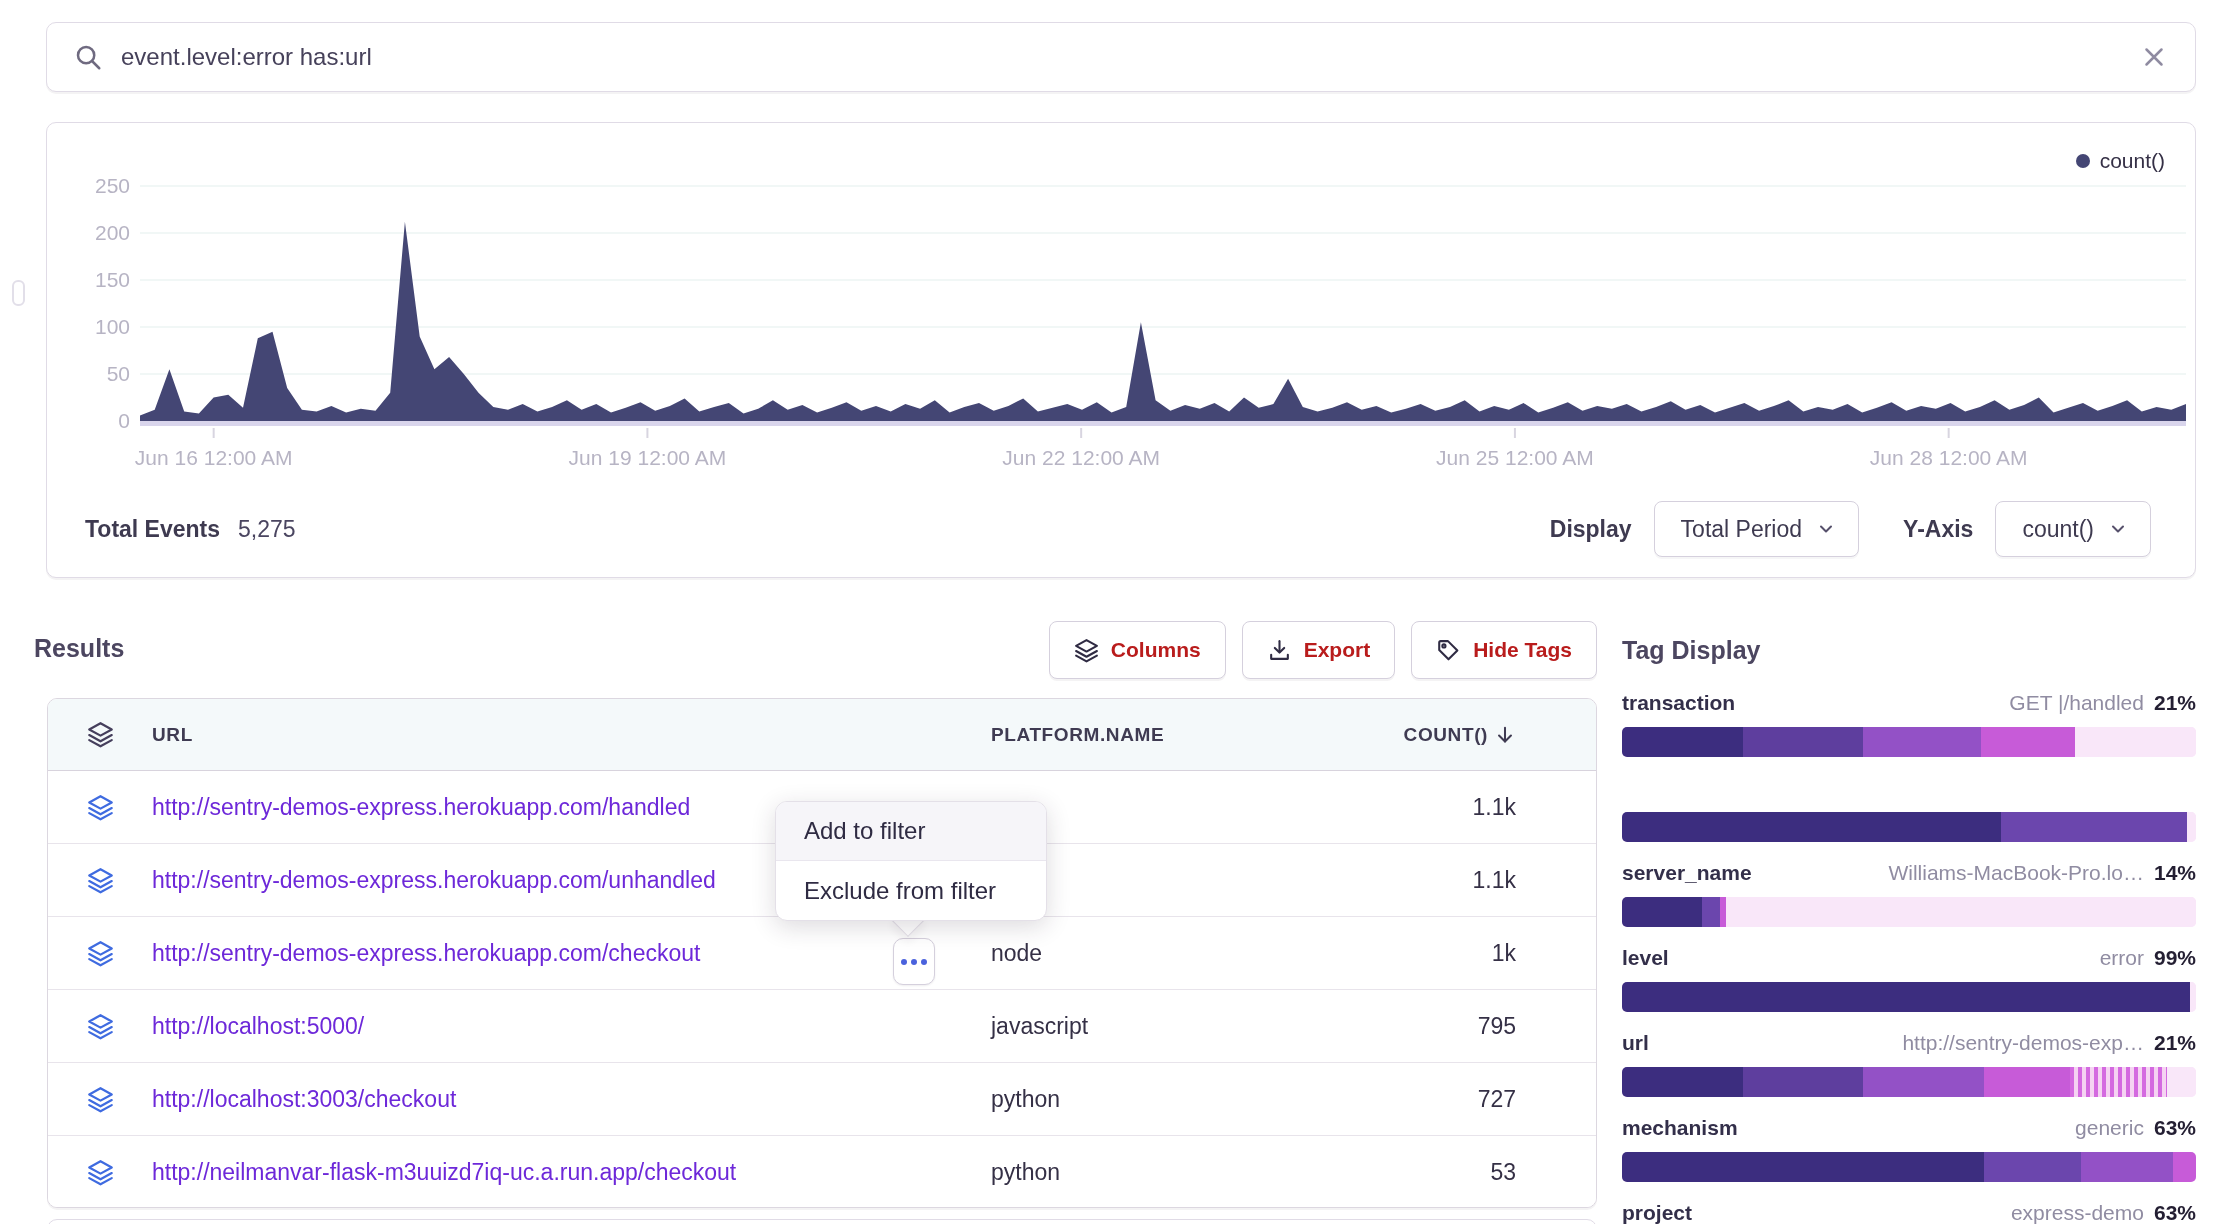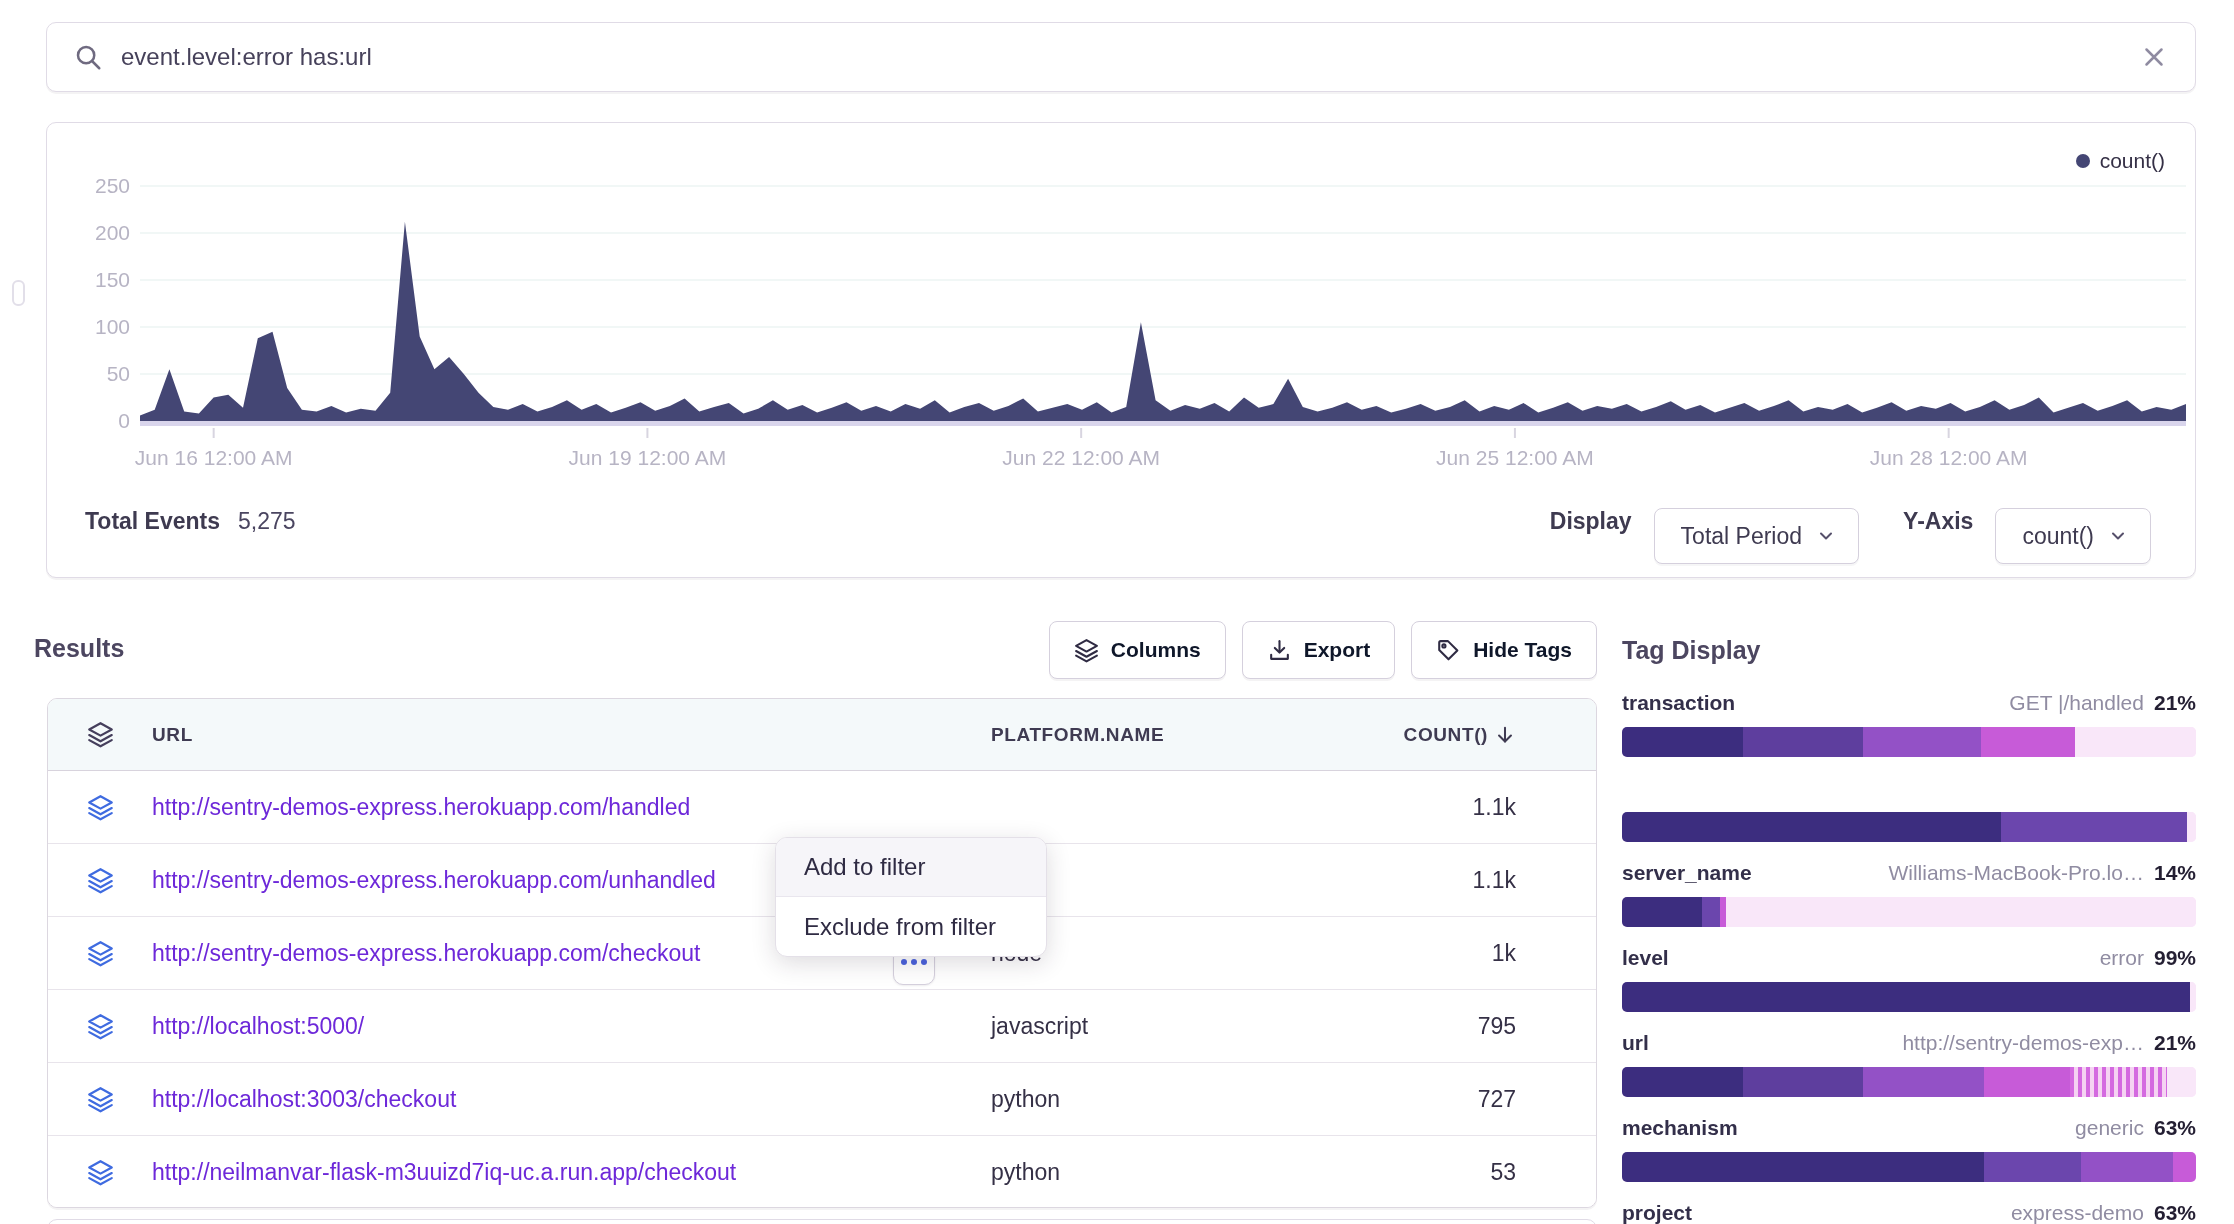--- a/index.html
+++ b/index.html
@@ -21,34 +21,34 @@
   
   .search-bar { left: 46px; top: 22px; width: 2150px; height: 70px; display: flex; align-items: center; padding: 0 26px; }
   .search-bar svg { flex: none; }
   .search-text { margin-left: 18px; font-size: 24px; color: #46415a; flex: 1; white-space: nowrap; }
   .search-clear { cursor: pointer; display: flex; align-items: center; }
   
   .chart-panel { left: 46px; top: 122px; width: 2150px; height: 456px; }
   .chart-svg { position: absolute; left: 0; top: 0; }
   .legend { position: absolute; top: 26px; right: 30px; display: flex; align-items: center; gap: 10px; font-size: 21px; color: #353046; }
   .legend-dot { width: 14px; height: 14px; border-radius: 50%; }
-  .chart-footer { position: absolute; left: 0; right: 0; bottom: 5px; height: 64px; display: flex; align-items: flex-start; padding: 0 44px 0 38px; }
+  .chart-footer { position: absolute; left: 0; right: 0; bottom: 16px; height: 64px; display: flex; align-items: center; padding: 0 44px 0 38px; }
   .cf-label { font-weight: bold; font-size: 23px; color: #3e3a50; }
   .cf-value { font-size: 23px; color: #4a4560; margin-left: 18px; }
   .cf-spacer { flex: 1; }
   .dropdown-btn { display: inline-flex; align-items: center; gap: 14px; height: 56px; padding: 0 22px 0 26px;
     border: 1.5px solid #d5d0dd; border-radius: 8px; background: #fff; font-size: 23px; color: #3e3a50; cursor: pointer;
     box-shadow: 0 2px 0 rgba(37,26,48,0.04); white-space: nowrap; }
   .cf-display-label { margin-left: 4px; margin-right: 22px; }
   .cf-yaxis-label { margin-left: 44px; margin-right: 22px; }
   
   .results-heading { position: absolute; left: 34px; top: 634px; font-size: 25px; font-weight: bold; color: #4c4660; }
   .toolbar { position: absolute; top: 621px; left: 47px; width: 1550px; display: flex; justify-content: flex-end; gap: 16px; }
   .tool-btn { display: inline-flex; align-items: center; gap: 12px; height: 58px; padding: 0 24px;
-    border: 1.5px solid #d5d0dd; border-radius: 8px; background: #fff; font-size: 21px; font-weight: bold; color: #0f172a;
+    border: 1.5px solid #d5d0dd; border-radius: 8px; background: #fff; font-size: 21px; font-weight: bold; color: #b91c1c;
     box-shadow: 0 2px 0 rgba(37,26,48,0.05); cursor: pointer; white-space: nowrap; }
   
   .results-table { left: 47px; top: 698px; width: 1550px; height: 510px; border-radius: 10px; overflow: hidden; border-color: #dcd7e0; }
   .t-header { display: grid; grid-template-columns: 104px 839px 387px 180px; align-items: center; height: 72px;
     background: #f4f9fa; border-bottom: 1.5px solid #d8d3dd; }
   .t-header .hdr { font-size: 19px; font-weight: bold; letter-spacing: 0.6px; color: #3f3b52; text-transform: uppercase; }
   .t-row { display: grid; grid-template-columns: 104px 839px 387px 180px; align-items: center; height: 73px;
     border-bottom: 1.5px solid #e8e4eb; background: #fff; }
   .t-row:last-child { border-bottom: none; }
   .cell-icon { display: flex; justify-content: center; align-items: center; }
@@ -56,21 +56,21 @@
   .cell-platform { font-size: 23px; color: #353046; }
   .cell-count { font-size: 23px; color: #353046; text-align: right; padding-right: 42px; }
   .hdr-count { display: flex; align-items: center; justify-content: flex-end; padding-right: 42px; gap: 6px; }
   .pagination-peek { left: 47px; top: 1219px; width: 1550px; height: 60px; border-radius: 10px 10px 0 0; }
   
   .ellipsis-btn { position: absolute; left: 893px; top: 938px; width: 42px; height: 47px; background: #fff;
     border: 1.5px solid #d5d0dd; border-radius: 10px; display: flex; align-items: center; justify-content: center; gap: 4px;
     z-index: 10; cursor: pointer; box-shadow: 0 1px 2px rgba(37,26,48,0.08); }
   .ellipsis-btn i { width: 6px; height: 6px; border-radius: 50%; background: #4a62dd; }
   .context-menu { position: absolute; left: 775px; top: 801px; width: 272px; background: #fff; border: 1px solid #e4e0e8;
-    border-radius: 12px; box-shadow: 0 6px 24px rgba(43,34,51,0.16); z-index: 50; margin-top: 36px; }
+    border-radius: 12px; box-shadow: 0 6px 24px rgba(43,34,51,0.16); z-index: 50; }
   .menu-item { height: 59px; display: flex; align-items: center; padding: 0 28px; font-size: 24px; color: #2f2b43; cursor: pointer; white-space: nowrap; }
   .menu-item.first { background: #f6f5f9; border-radius: 11px 11px 0 0; border-bottom: 1px solid #e9e6ee; }
   .menu-caret { position: absolute; left: 896px; top: 908px; width: 24px; height: 24px; background: #fff;
     border-right: 1px solid #e4e0e8; border-bottom: 1px solid #e4e0e8; transform: rotate(45deg); z-index: 49;
     box-shadow: 4px 4px 8px rgba(43,34,51,0.06); }
   
   .tag-summary { position: absolute; left: 1622px; top: 636px; width: 574px; }
   .ts-heading { font-size: 25px; font-weight: bold; color: #4c4660; margin-bottom: 26px; }
   .tag-row { position: relative; height: 85px; }
   .tag-row .line1 { display: flex; align-items: flex-start; font-size: 21px; }

